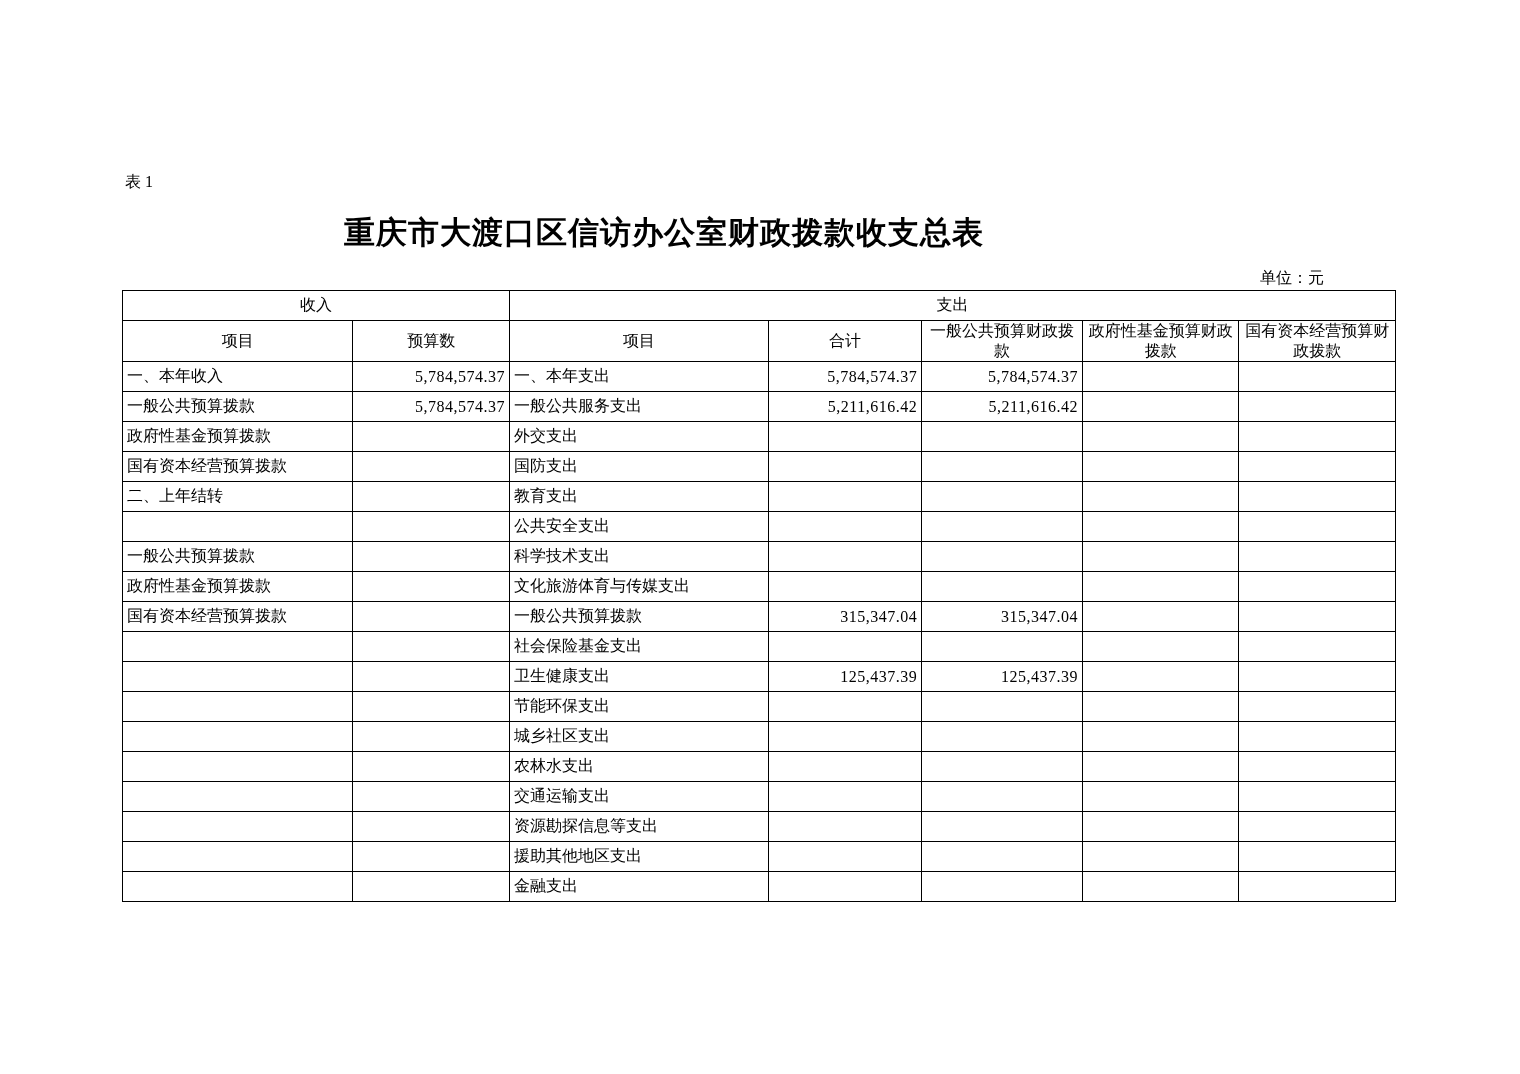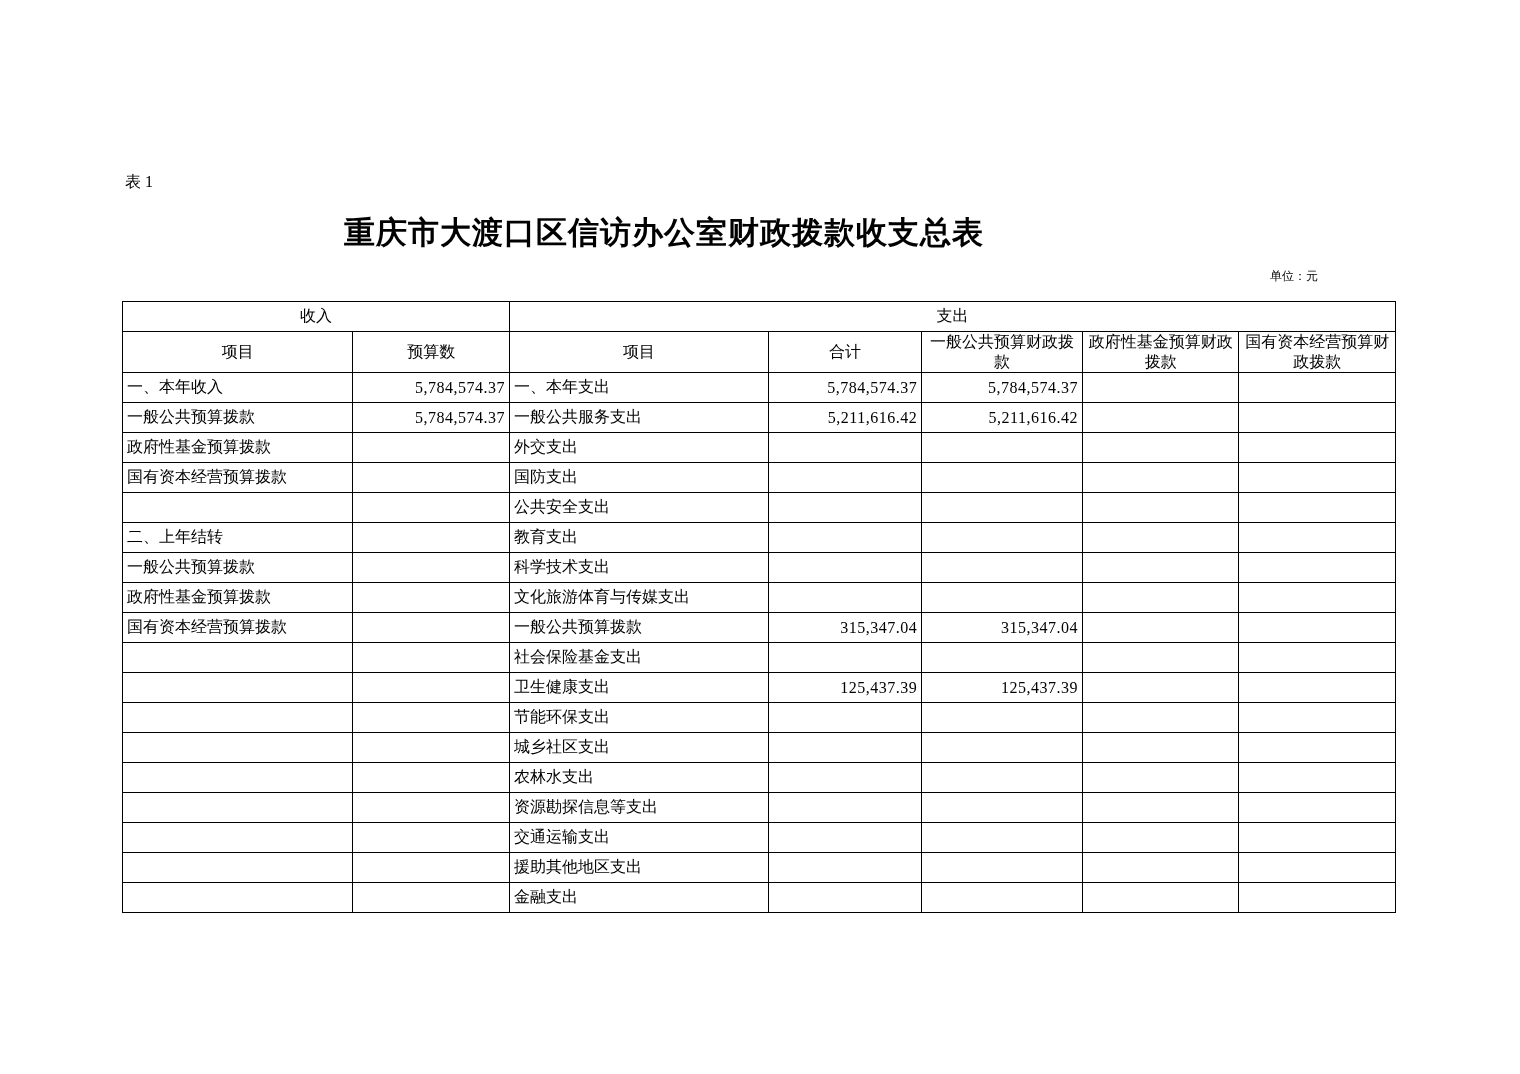--- a/index.html
+++ b/index.html
@@ -35,28 +35,28 @@
     top: 212px;
     width: 1328px;
     text-align: center;
     font-size: 31px;
     font-weight: bold;
     font-family: "Liberation Serif", serif;
     letter-spacing: 1px;
   }
   .unit-note {
     position: absolute;
-    right: 202px;
+    right: 196px;
     top: 268px;
-    font-size: 12px;
+    font-size: 16px;
   }
   table.main {
     position: absolute;
     left: 122px;
-    top: 301px;
+    top: 290px;
     width: 1274px;
     border-collapse: collapse;
     table-layout: fixed;
   }
   table.main td, table.main th {
     border: 1px solid #000000;
     font-weight: normal;
     font-size: 16px;
     height: 29px;
     padding: 0 4px;
@@ -144,32 +144,32 @@
         <tr>
           <td class="indent2">国有资本经营预算拨款</td>
           <td class="rgt num"></td>
           <td class="indent2">国防支出</td>
           <td class="rgt num"></td>
           <td class="rgt num"></td>
           <td class="rgt num"></td>
           <td class="rgt num"></td>
         </tr>
         <tr>
+          <td class="indent2">二、上年结转</td>
+          <td class="rgt num"></td>
+          <td class="indent2">教育支出</td>
+          <td class="rgt num"></td>
+          <td class="rgt num"></td>
+          <td class="rgt num"></td>
+          <td class="rgt num"></td>
+        </tr>
+        <tr>
           <td class="indent2"></td>
           <td class="rgt num"></td>
           <td class="indent2">公共安全支出</td>
-          <td class="rgt num"></td>
-          <td class="rgt num"></td>
-          <td class="rgt num"></td>
-          <td class="rgt num"></td>
-        </tr>
-        <tr>
-          <td class="indent2">二、上年结转</td>
-          <td class="rgt num"></td>
-          <td class="indent2">教育支出</td>
           <td class="rgt num"></td>
           <td class="rgt num"></td>
           <td class="rgt num"></td>
           <td class="rgt num"></td>
         </tr>
         <tr>
           <td class="indent2">一般公共预算拨款</td>
           <td class="rgt num"></td>
           <td class="indent2">科学技术支出</td>
           <td class="rgt num"></td>
@@ -236,30 +236,30 @@
           <td class="rgt num"></td>
           <td class="indent2">农林水支出</td>
           <td class="rgt num"></td>
           <td class="rgt num"></td>
           <td class="rgt num"></td>
           <td class="rgt num"></td>
         </tr>
         <tr>
           <td class="indent2"></td>
           <td class="rgt num"></td>
+          <td class="indent2">交通运输支出</td>
+          <td class="rgt num"></td>
+          <td class="rgt num"></td>
+          <td class="rgt num"></td>
+          <td class="rgt num"></td>
+        </tr>
+        <tr>
+          <td class="indent2"></td>
+          <td class="rgt num"></td>
           <td class="indent2">资源勘探信息等支出</td>
-          <td class="rgt num"></td>
-          <td class="rgt num"></td>
-          <td class="rgt num"></td>
-          <td class="rgt num"></td>
-        </tr>
-        <tr>
-          <td class="indent2"></td>
-          <td class="rgt num"></td>
-          <td class="indent2">交通运输支出</td>
           <td class="rgt num"></td>
           <td class="rgt num"></td>
           <td class="rgt num"></td>
           <td class="rgt num"></td>
         </tr>
         <tr>
           <td class="indent2"></td>
           <td class="rgt num"></td>
           <td class="indent2">援助其他地区支出</td>
           <td class="rgt num"></td>

